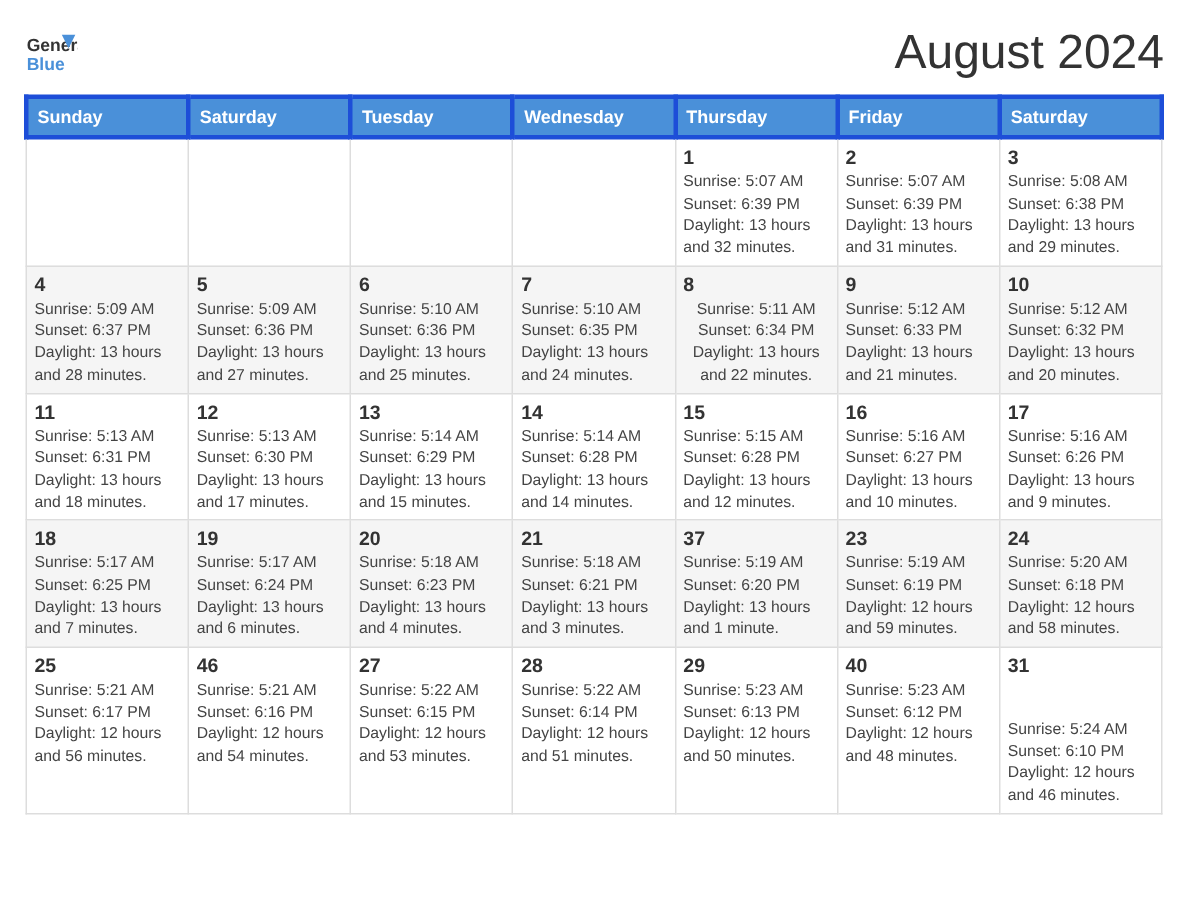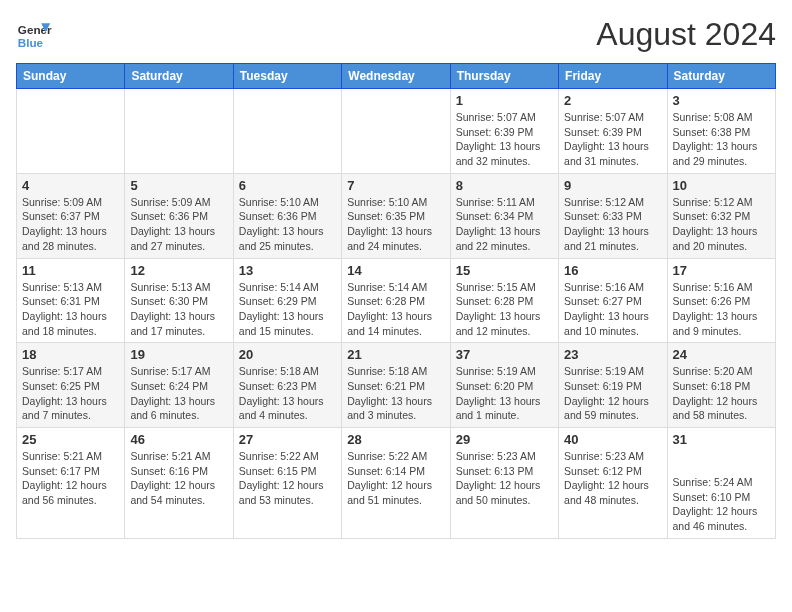--- a/index.html
+++ b/index.html
@@ -42,21 +42,21 @@
       border-collapse: collapse;
       font-size: 11px;
     }
     .calendar th {
       background: #4a90d9;
       color: #fff;
       text-align: left;
       padding: 5px 6px;
       font-size: 12px;
       font-weight: bold;
-      border: 1px solid #1d4ed8;
+      border: 3px solid #1d4ed8;
     }
     .calendar td {
       border: 1px solid #ddd;
       vertical-align: top;
       padding: 4px 5px;
       min-height: 80px;
       width: calc(100%/7);
       background: #fff;
     }
     .calendar tr:nth-child(even) td {
@@ -161,21 +161,21 @@
         </td>
         <td>
           <span class="day-number">7</span>
           <div class="day-info" style="white-space: pre-line;">Sunrise: 5:10 AM
 Sunset: 6:35 PM
 Daylight: 13 hours
 and 24 minutes.</div>
         </td>
         <td>
           <span class="day-number">8</span>
-          <div class="day-info" style="white-space: pre-line;">Sunrise: 5:11 AM
+          <div class="day-info" style="white-space: pre-line; text-align: center;">Sunrise: 5:11 AM
 Sunset: 6:34 PM
 Daylight: 13 hours
 and 22 minutes.</div>
         </td>
         <td>
           <span class="day-number">9</span>
           <div class="day-info" style="white-space: pre-line;">Sunrise: 5:12 AM
 Sunset: 6:33 PM
 Daylight: 13 hours
 and 21 minutes.</div>

